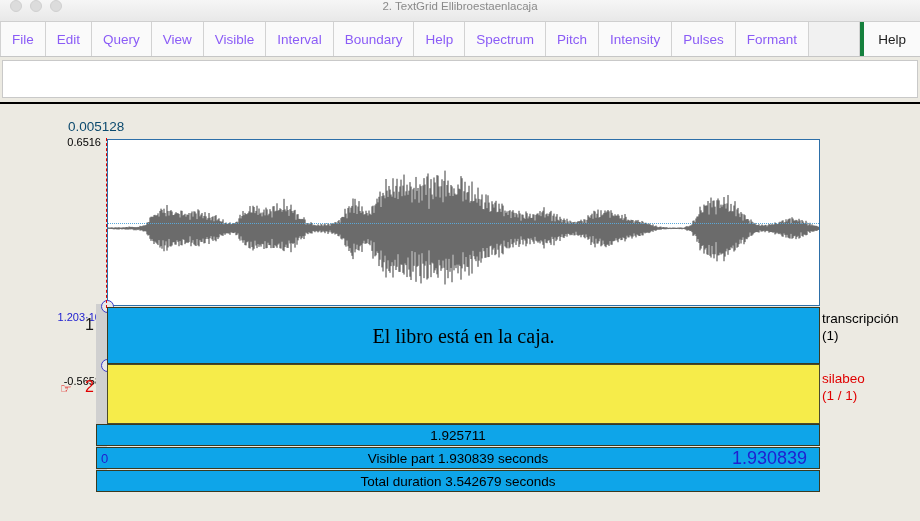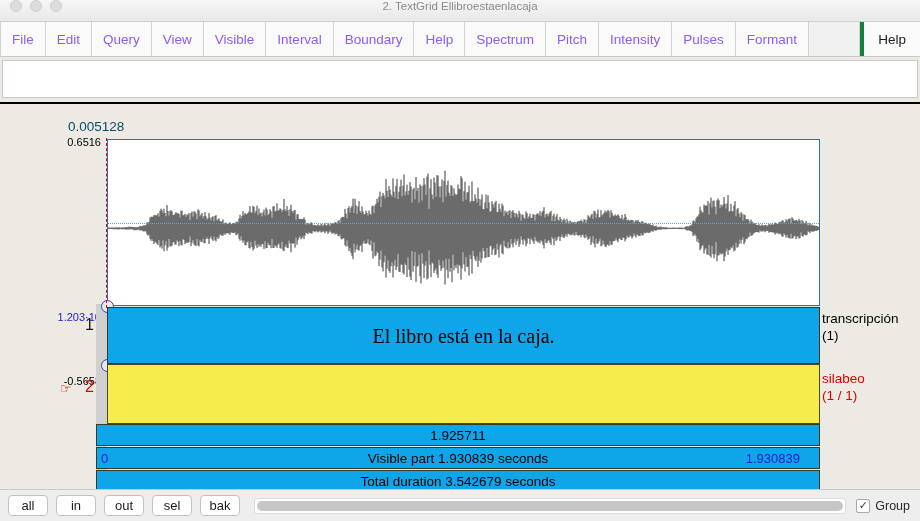--- a/index.html
+++ b/index.html
@@ -169,21 +169,21 @@
     display: flex; align-items: center; justify-content: center;
     height: 22px;
   }
   .infobar.b1 { top: 320px; }
   .infobar.b2 { top: 343px; }
   .infobar.b3 { top: 366px; }
   .infobar .left-val {
     position: absolute; left: 4px; color: #2020d0; font-size: 13px;
   }
   .infobar .right-val {
-    position: absolute; right: 19px; color: #2020d0; font-size: 13px;
+    position: absolute; right: 12px; color: #2020d0; font-size: 18px;
   }
 
   
   .bottombar {
     position: absolute; left: 0; top: 489px; width: 920px; height: 32px;
     background: #eeeeee;
     border-top: 1px solid #c8c8c8;
     display: flex; align-items: center;
   }
   .btn {
@@ -310,28 +310,14 @@
     <div class="infobar b2">
       <span class="left-val">0</span>
       <span>Visible part 1.930839 seconds</span>
       <span class="right-val">1.930839</span>
     </div>
     <div class="infobar b3">
       <span>Total duration 3.542679 seconds</span>
     </div>
   </div>
 
-  <div class="bottombar">
-    <div class="btn">all</div>
-    <div class="btn">in</div>
-    <div class="btn">out</div>
-    <div class="btn">sel</div>
-    <div class="btn">bak</div>
-    <div class="scroll-wrap">
-      <div class="scroll-thumb"></div>
-    </div>
-    <div class="group-wrap">
-      <div class="checkbox">✓</div>
-      <div class="group-label">Group</div>
-    </div>
-  </div>
 
 </div>
 
 </body></html>

